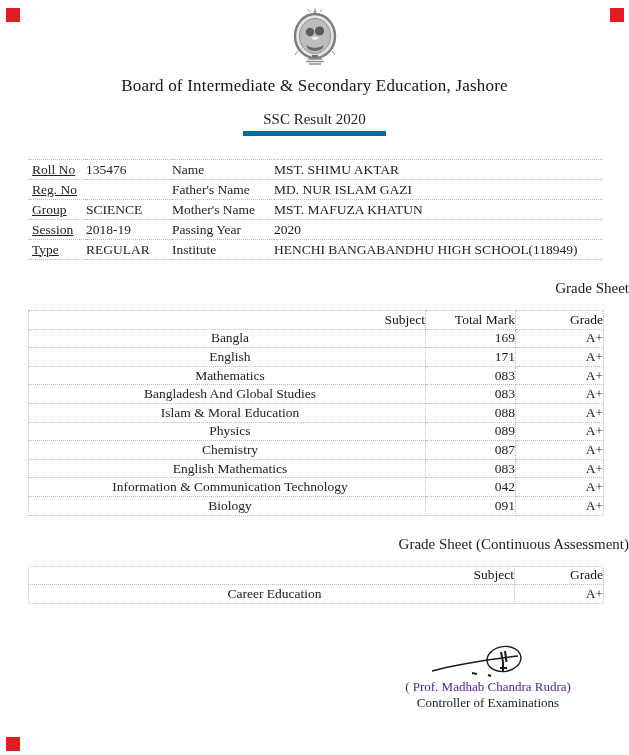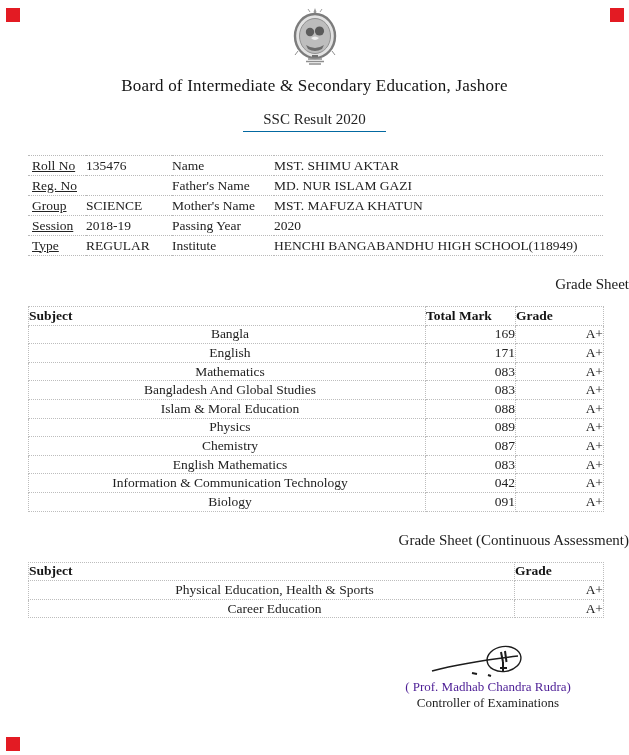--- a/index.html
+++ b/index.html
@@ -14,21 +14,21 @@
 
   .logo-wrap{width:100%;text-align:center;padding-top:7px;line-height:0;}
 
   .doc-title{
     text-align:center;font-size:17px;font-weight:normal;color:#141414;
     margin-top:11px;line-height:19px;letter-spacing:.2px;
   }
   .doc-subtitle-row{text-align:center;margin-top:15px;line-height:18px;}
   .doc-subtitle{
     display:inline-block;font-size:15px;color:#222;
-    padding:0 20px 3px 20px;border-bottom:1px solid #0369a1;
+    padding:0 20px 3px 20px;border-bottom:5px solid #0369a1;
   }
 
   table{border-collapse:collapse;table-layout:fixed;}
   .info-table{
     margin:23px 0 0 28px;width:575px;
     border-top:1px dotted #b9b9b9;border-bottom:1px dotted #b9b9b9;
   }
   .info-table td{
     height:19px;font-size:13.5px;color:#222;vertical-align:middle;
     border-bottom:1px dotted #b9b9b9;white-space:nowrap;overflow:hidden;
@@ -44,21 +44,21 @@
   }
 
   .grade-table{
     margin:13px 0 0 28px;width:575px;
     border:1px dotted #b2b2b2;
   }
   .grade-table th,.grade-table td{
     height:17.6px;font-size:13.5px;vertical-align:middle;padding:0;
     border:1px dotted #bdbdbd;white-space:nowrap;overflow:hidden;
   }
-  .grade-table th{font-weight:bold;color:#141414;text-align:left;}
+  .grade-table th{font-weight:normal;color:#141414;text-align:right;}
   .grade-table td{color:#222;text-align:right;}
   .grade-table td.subject{text-align:center;padding-left:6px;}
   .grade-table col.c-subject{width:397px;}
   .grade-table col.c-mark{width:90px;}
   .grade-table col.c-grade{width:88px;}
   .ca-table col.c-subject{width:486px;}
   .ca-table col.c-grade{width:89px;}
 
   .signature-block{
     position:absolute;left:357px;top:644px;width:262px;text-align:center;
@@ -206,24 +206,20 @@
   <colgroup>
       <col class="c-subject">
       <col class="c-grade">
     </colgroup>
   <tbody>
       <tr>
     <th>Subject</th>
     <th>Grade</th>
   </tr>
   <tr>
-    <td class="subject">Physical Education, Health &amp; Sports</td>
-    <td>A+</td>
-  </tr>
-  <tr>
     <td class="subject">Career Education</td>
     <td>A+</td>
   </tr>
 </tbody>
   </table>
 
 <div class="signature-block">
   <svg class="signature-scribble" width="120" height="34" viewBox="0 0 120 34">
     <g fill="none" stroke="#1c1c1c" stroke-width="1.4">
       <ellipse cx="76" cy="15" rx="17" ry="12.5" transform="rotate(-8 76 15)"></ellipse>

